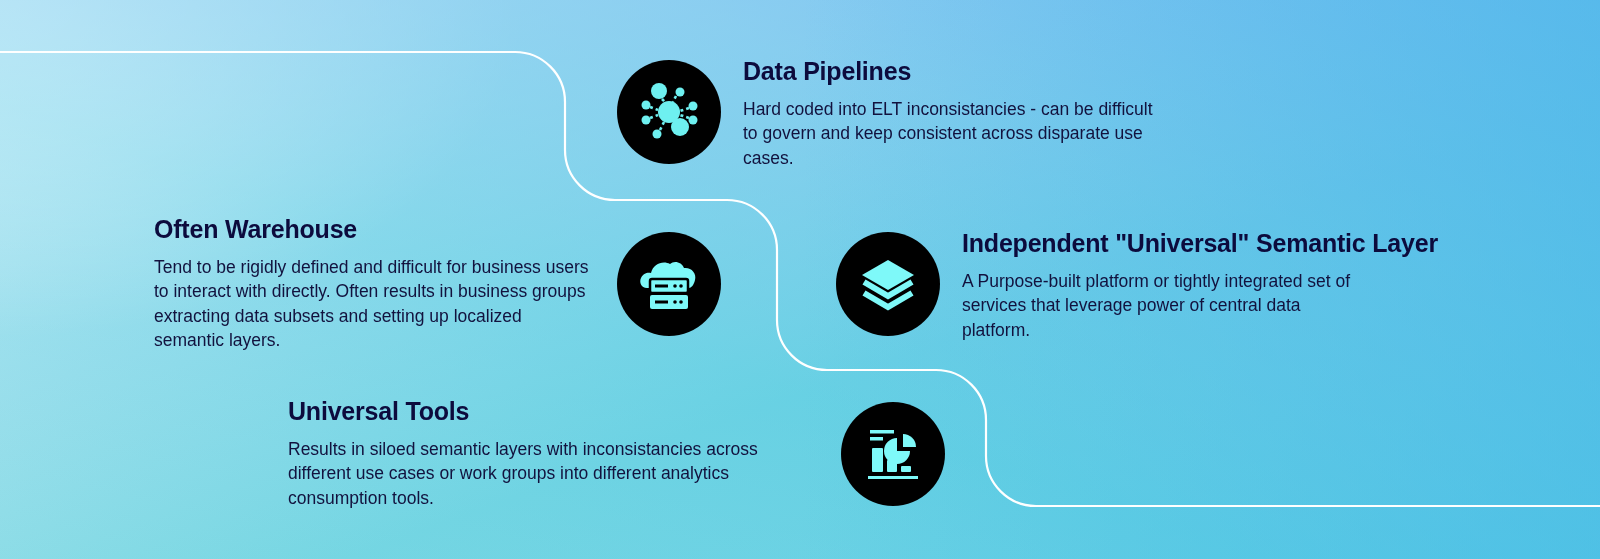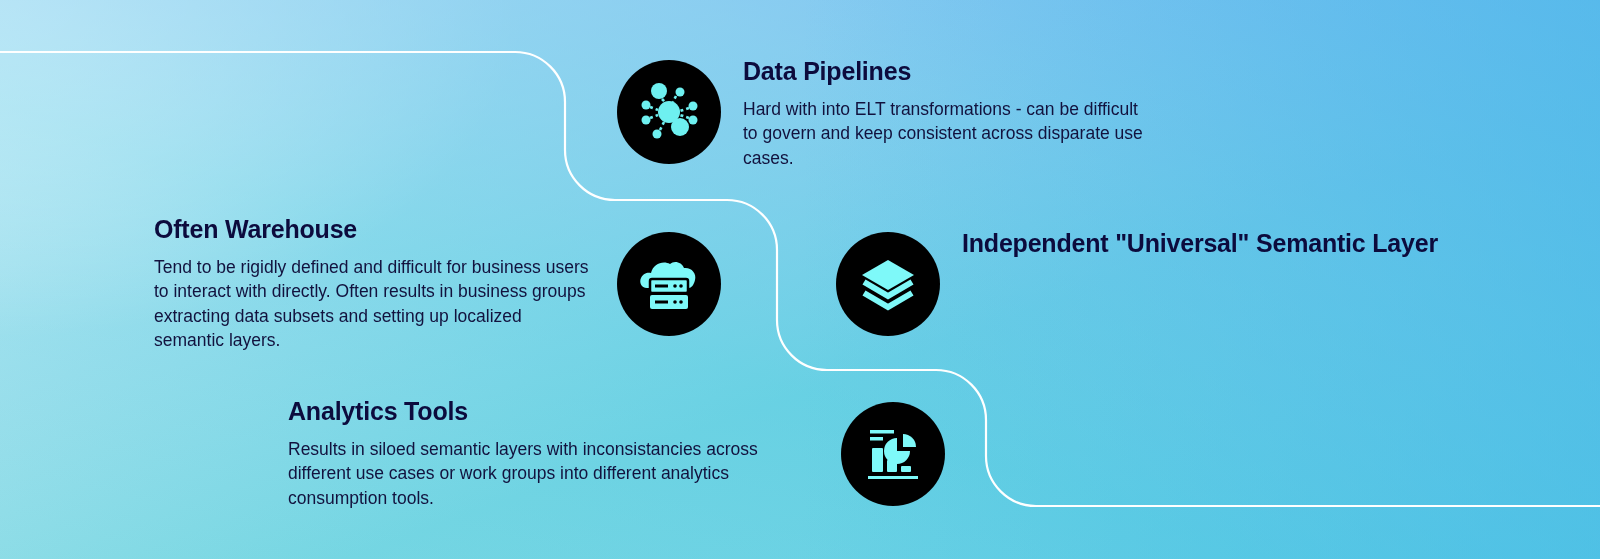--- a/index.html
+++ b/index.html
@@ -68,21 +68,21 @@
         <line x1="13" y1="38" x2="21" y2="35"></line>
         <line x1="52" y1="28" x2="43" y2="31"></line>
         <line x1="52" y1="38" x2="43" y2="35"></line>
         <line x1="23" y1="50" x2="27" y2="42"></line>
       </g>
     </g>
   </svg>
 </div>
 <div class="block" style="left:743px; top:58px; width:430px;">
   <h2>Data Pipelines</h2>
-  <p style="width:410px;">Hard with into ELT transformations - can be difficult to govern and keep consistent across disparate use cases.</p>
+  <p style="width:410px;">Hard coded into ELT inconsistancies - can be difficult to govern and keep consistent across disparate use cases.</p>
 </div>
 
 <div class="block" style="left:154px; top:216px; width:450px;">
   <h2>Often Warehouse</h2>
   <p style="width:440px;">Tend to be rigidly defined and difficult for business users to interact with directly. Often results in business groups extracting data subsets and setting up localized semantic layers.</p>
 </div>
 <div class="icon-circle" style="left:617px; top:232px;">
   <svg width="64" height="64" viewBox="0 0 64 64">
     <path d="M10 36 C4 36 2 30 4 26 C6 21 11 20 14 21 C16 12 26 8 33 12 C37 8 45 10 47 16 C54 15 60 21 58 28 C57 33 54 36 52 36 Z" fill="#7ef9f9"></path>
     <rect x="13" y="27" width="38" height="14" rx="2" fill="#7ef9f9" stroke="#000" stroke-width="2.5"></rect>
@@ -98,24 +98,25 @@
 
 <div class="icon-circle" style="left:836px; top:232px;">
   <svg width="60" height="60" viewBox="0 0 60 60">
     <polygon points="30,6 56,21 30,36 4,21" fill="#7ef9f9"></polygon>
     <polyline points="6,28 30,42 54,28" fill="none" stroke="#7ef9f9" stroke-width="6" stroke-linejoin="miter"></polyline>
     <polyline points="6,39 30,53 54,39" fill="none" stroke="#7ef9f9" stroke-width="6" stroke-linejoin="miter"></polyline>
   </svg>
 </div>
 <div class="block" style="left:962px; top:230px; width:560px;">
   <h2>Independent "Universal" Semantic Layer</h2>
+  <p style="width:410px;">A Purpose-built platform or tightly integrated set of services that leverage power of central data platform.</p>
 </div>
 
 <div class="block" style="left:288px; top:398px; width:540px;">
-  <h2>Analytics Tools</h2>
+  <h2>Universal Tools</h2>
   <p style="width:530px;">Results in siloed semantic layers with inconsistancies across different use cases or work groups into different analytics consumption tools.</p>
 </div>
 <div class="icon-circle" style="left:841px; top:402px;">
   <svg width="60" height="60" viewBox="0 0 60 60">
     <rect x="7" y="6" width="24" height="3.5" fill="#7ef9f9"></rect>
     <rect x="7" y="13" width="13" height="3.5" fill="#7ef9f9"></rect>
     <rect x="9" y="24" width="11" height="24" rx="1" fill="#7ef9f9"></rect>
     <rect x="24" y="36" width="10" height="12" rx="1" fill="#7ef9f9"></rect>
     <rect x="38" y="42" width="10" height="6" rx="1" fill="#7ef9f9"></rect>
     <path d="M37 12 A13 13 0 1 0 50 25 L37 25 Z" fill="#7ef9f9" transform="translate(-3,2)"></path>

